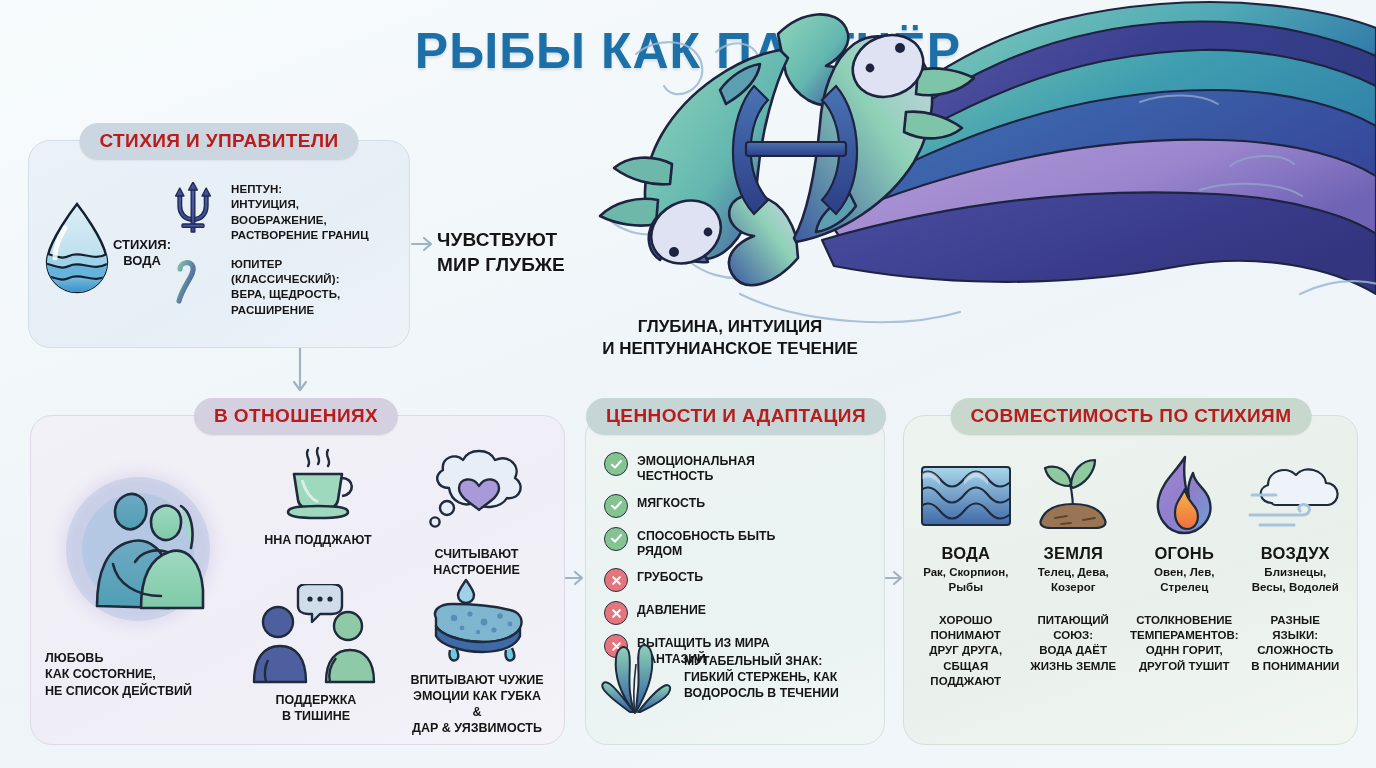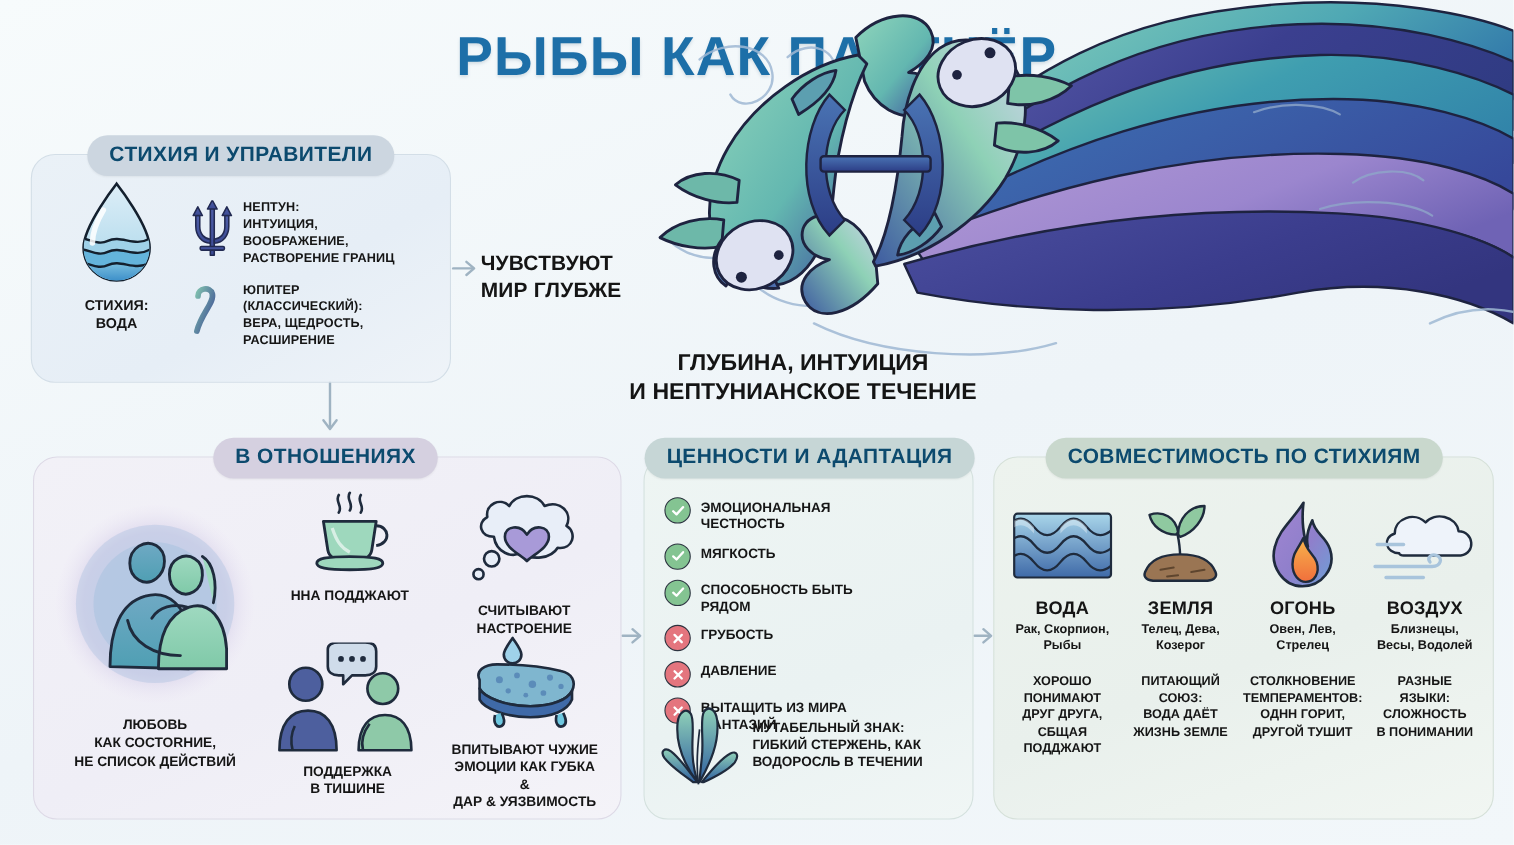--- a/index.html
+++ b/index.html
@@ -36,71 +36,71 @@
   .panel-head {
     position: absolute;
     top: -18px;
     transform: translateX(-50%);
     padding: 7px 20px 8px;
     border-radius: 20px;
     font-size: 19px;
     font-weight: 700;
     letter-spacing: .4px;
     white-space: nowrap;
-    color: #0c4a6e;
+    color: #b91c1c;
     box-shadow: 0 1px 2px rgba(0,0,0,.06);
   }
 
   
   #panel-elements {
     left: 28px; top: 140px; width: 382px; height: 208px;
     background: linear-gradient(150deg,#eaf1f7 0%, #e6eef6 60%, #eef3f8 100%);
     border: 1px solid #d3dee7;
   }
   #panel-elements .panel-head {
     left: 50%;
     background: #ccd6e0;
   }
   #panel-elements .inner { display: flex; height: 100%; padding: 22px 14px 10px; box-sizing: border-box; }
-  .drop-col { width: 126px; display: flex; flex-direction: column; align-items: center; justify-content: flex-start; }
+  .drop-col { width: 126px; display: flex; align-items: center; justify-content: center; }
   .drop-label { margin-top: 6px; font-size: 13px; font-weight: 700; text-align: center; line-height: 1.25; }
   .rulers-col { flex: 1; display: flex; flex-direction: column; justify-content: center; gap: 14px; padding-left: 2px; }
-  .ruler-row { display: flex; align-items: flex-start; gap: 6px; }
+  .ruler-row { display: flex; align-items: flex-start; gap: 16px; }
   .ruler-glyph { width: 44px; flex: none; display: flex; justify-content: center; }
   .ruler-text { font-size: 11.5px; font-weight: 700; line-height: 1.32; letter-spacing: .1px; }
 
   
   #feel-deeper {
     position: absolute;
     left: 437px; top: 228px;
     font-size: 19px; font-weight: 700;
     line-height: 1.3;
     letter-spacing: .2px;
   }
   .svg-layer { position: absolute; inset: 0; pointer-events: none; }
 
   
   #hero-art { position: absolute; left: 540px; top: -6px; width: 836px; height: 340px; }
   #hero-caption {
     position: absolute;
     left: 560px; top: 316px; width: 340px;
     text-align: center;
-    font-size: 21px; font-weight: 700; line-height: 1.3;
+    font-size: 17px; font-weight: 700; line-height: 1.3;
     color: #141414;
   }
 
   
   #panel-relationships {
     left: 30px; top: 415px; width: 535px; height: 330px;
     background: linear-gradient(155deg,#f2f1f7 0%, #efeef6 55%, #f4f3f8 100%);
     border: 1px solid #ddd9e6;
   }
   #panel-relationships .panel-head { left: 265px; background: #d5d0e0; }
   .rel-grid { position: absolute; inset: 0; }
-  .rel-hero { position: absolute; left: 14px; top: 40px; width: 192px; text-align: center; }
+  .rel-hero { position: absolute; left: 14px; top: 40px; width: 192px; }
   .rel-hero-cap { margin-top: 4px; font-size: 12.5px; font-weight: 700; line-height: 1.3; }
   .rel-cell { position: absolute; text-align: center; }
   .rel-cap { font-size: 12.5px; font-weight: 700; line-height: 1.28; margin-top: 4px; }
 
   
   #panel-values {
     left: 585px; top: 415px; width: 300px; height: 330px;
     background: linear-gradient(160deg,#eef5f3 0%, #eaf2f2 60%, #f0f6f5 100%);
     border: 1px solid #d4e1de;
   }

